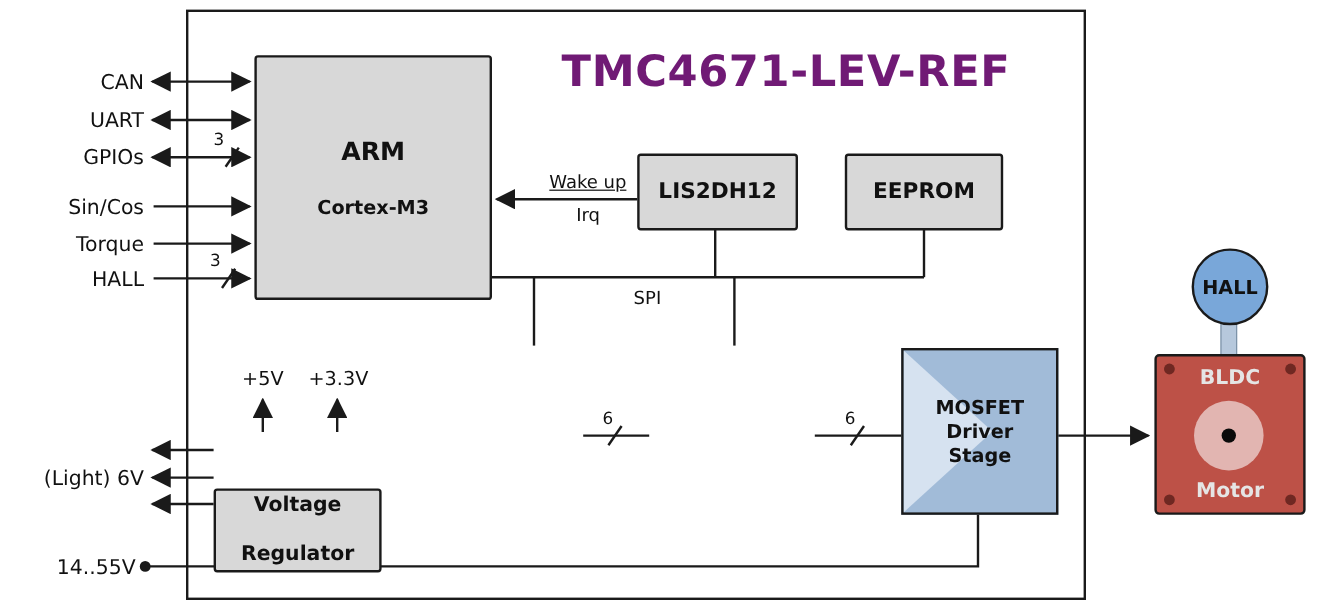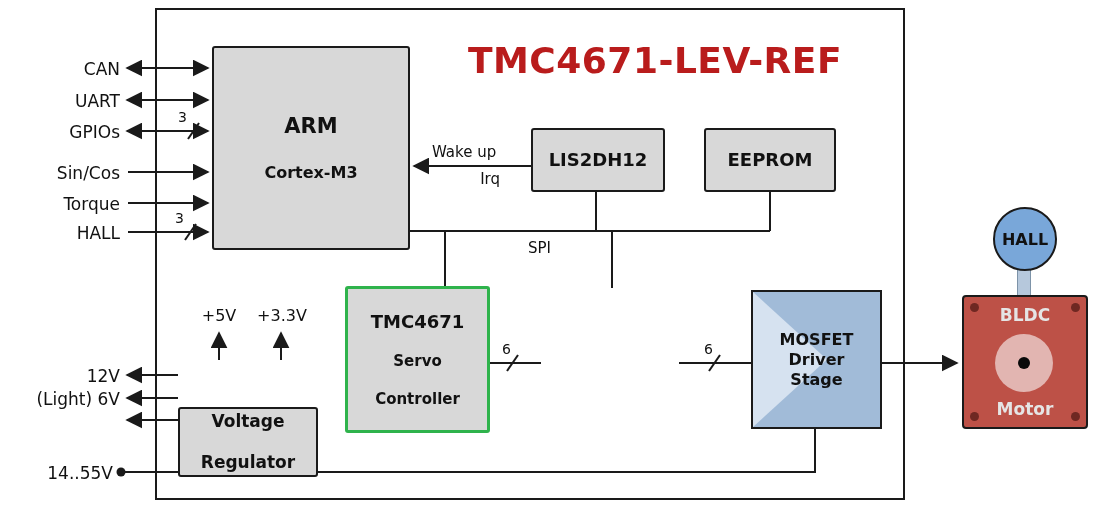--- a/index.html
+++ b/index.html
@@ -8,21 +8,21 @@
     font-family:"DejaVu Sans","Liberation Sans",sans-serif;color:#111;
     overflow:hidden;
   }
   .abs{position:absolute;}
   .board{
     left:155px;top:8px;width:746px;height:488px;
     border:2px solid #1a1a1a;background:#ffffff;
   }
   .title{
     left:420px;top:40px;width:470px;text-align:center;
-    font-size:36px;font-weight:bold;letter-spacing:.5px;color:#b91c1c;
+    font-size:36px;font-weight:bold;letter-spacing:.5px;color:#701a75;
   }
   svg.wires{left:0;top:0;width:1100px;height:507px;}
   svg.wires line, svg.wires polyline{stroke:#1a1a1a;stroke-width:2;fill:none;}
   .block{
     background:#d8d8d8;border:2px solid #1a1a1a;border-radius:3px;
     display:flex;flex-direction:column;align-items:center;justify-content:center;
     text-align:center;font-weight:bold;line-height:1.25;gap:19px;
   }
   .block .big{font-size:18px;}
   .block .small{font-size:15px;}
@@ -128,25 +128,20 @@
     <div class="small">Cortex-M3</div>
   </div>
 
   <div class="abs block lis">
     <div class="big">LIS2DH12</div>
   </div>
   <div class="abs block eep">
     <div class="big">EEPROM</div>
   </div>
 
-  <div class="abs block greenblock tmc4671">
-    <div class="big">TMC4671</div>
-    <div class="small">Servo</div>
-    <div class="small">Controller</div>
-  </div>
 
 
   <div class="abs mosfet">
     <svg viewBox="0 0 127 135" preserveAspectRatio="none">
       <polygon points="0,0 74,67.5 0,135" fill="#d6e2f0"></polygon>
     </svg>
     <div class="txt">
       <div class="big">MOSFET</div>
       <div class="small">Driver</div>
       <div class="small">Stage</div>
@@ -163,28 +158,27 @@
   <div class="abs siglabel" style="left:20px;top:122px;width:100px;">GPIOs</div>
   <div class="abs siglabel" style="left:20px;top:163px;width:100px;">Sin/Cos</div>
   <div class="abs siglabel" style="left:20px;top:194px;width:100px;">Torque</div>
   <div class="abs siglabel" style="left:20px;top:223px;width:100px;">HALL</div>
 
   <div class="abs num" style="left:178px;top:109px;">3</div>
   <div class="abs num" style="left:175px;top:210px;">3</div>
   <div class="abs num" style="left:502px;top:341px;">6</div>
   <div class="abs num" style="left:704px;top:341px;">6</div>
 
-  <div class="abs plain" style="left:432px;top:143px;width:90px;text-align:left;">Wake up</div>
+  <div class="abs plain" style="left:432px;top:143px;width:90px;text-align:right;text-decoration:underline;">Wake up</div>
   <div class="abs plain" style="left:440px;top:170px;width:60px;text-align:right;">Irq</div>
   <div class="abs plain" style="left:528px;top:239px;">SPI</div>
 
   <div class="abs raillabel" style="left:196px;top:306px;width:46px;">+5V</div>
   <div class="abs raillabel" style="left:255px;top:306px;width:54px;">+3.3V</div>
 
-  <div class="abs siglabel" style="left:5px;top:366px;width:115px;">12V</div>
   <div class="abs siglabel" style="left:5px;top:389px;width:115px;">(Light) 6V</div>
   <div class="abs siglabel" style="left:5px;top:463px;width:108px;">14..55V</div>
 
   <div class="abs stem"></div>
   <div class="abs hallcircle">
     <span>HALL</span>
   </div>
   <div class="abs motor">
     <div class="screw" style="left:6px;top:6px;"></div>
     <div class="screw" style="right:6px;top:6px;"></div>

